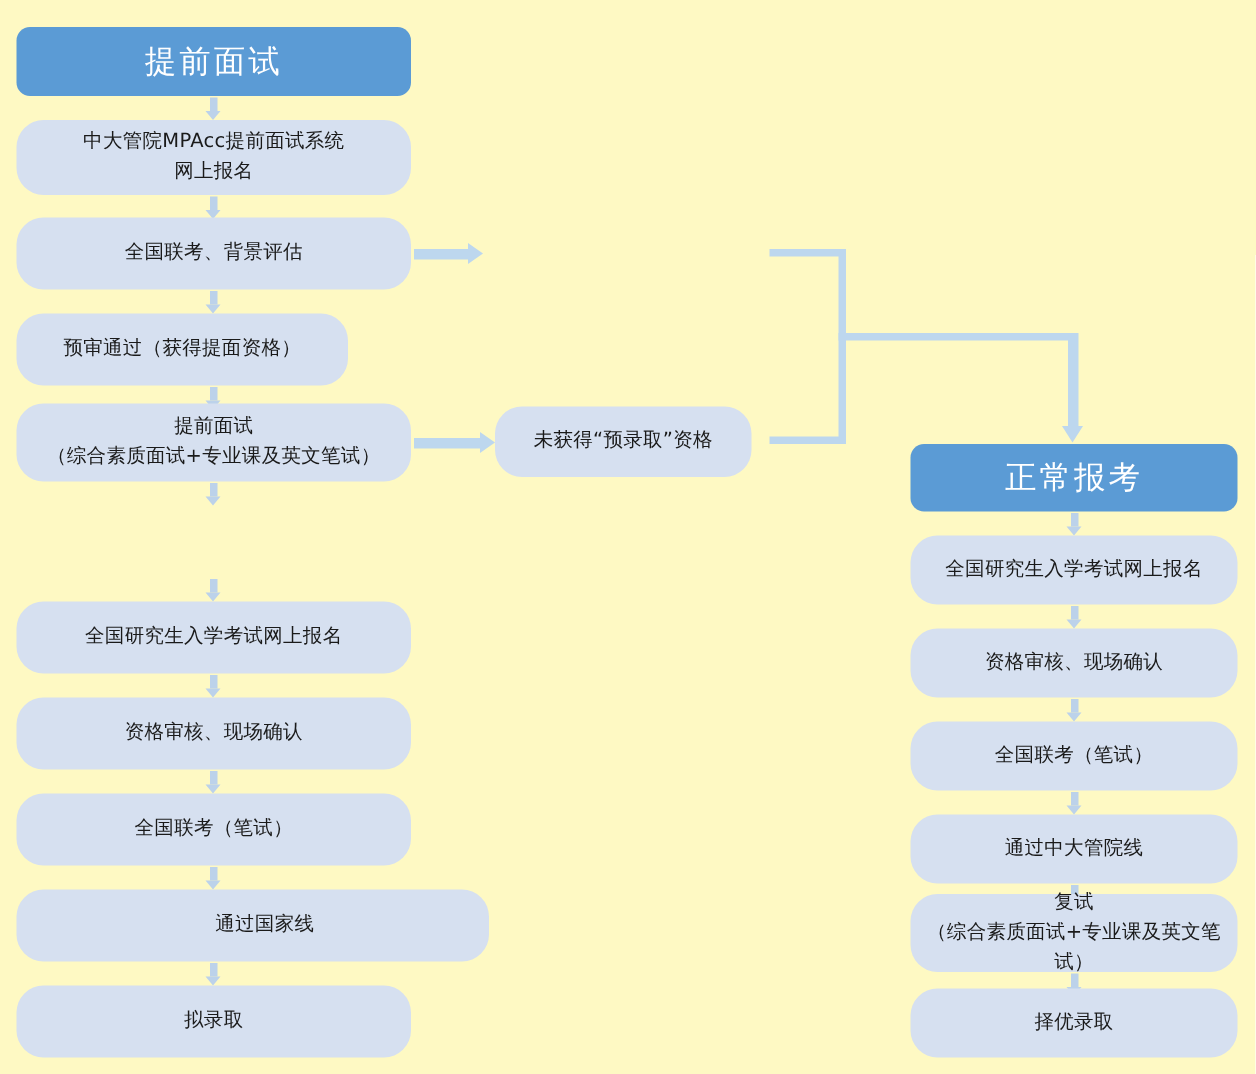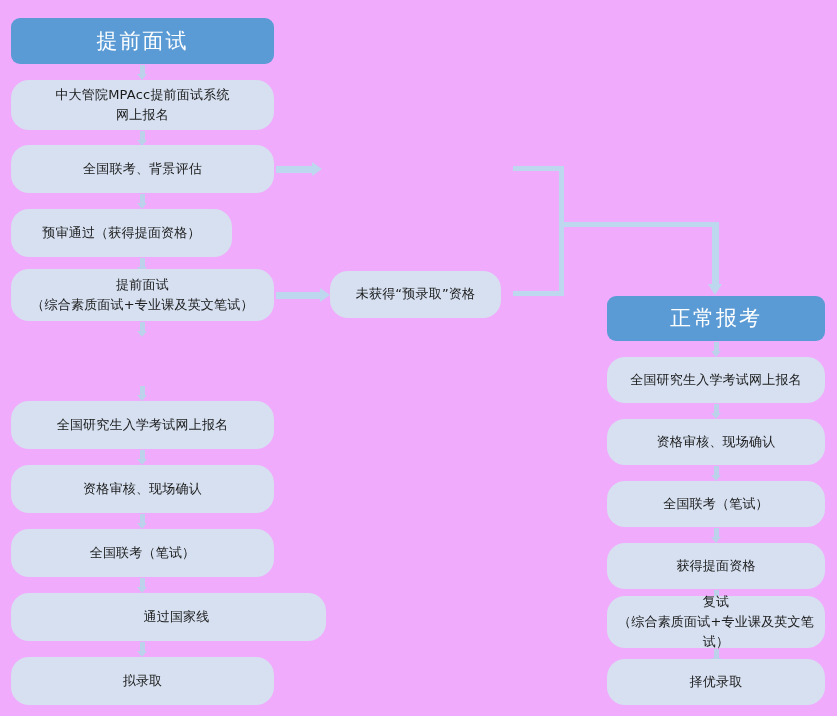--- a/index.html
+++ b/index.html
@@ -7,21 +7,21 @@
     padding: 0;
     background: #ffffff;
   }
   body {
     font-family: "DejaVu Sans", "Liberation Sans", sans-serif;
   }
   #canvas {
     position: relative;
     width: 837px;
     height: 716px;
-    background: #f0abfc;
+    background: #fef9c3;
     overflow: hidden;
   }
 
   .node {
     position: absolute;
     box-sizing: border-box;
     border-radius: 18px;
     display: flex;
     flex-direction: column;
     align-items: center;
@@ -266,21 +266,21 @@
   <div class="node step" style="left:607px; top:481px; width:218px; height:46px;">
     <span>全国联考（笔试）</span>
   </div>
 
   <div class="vconn" style="left:711px; top:528px; height:15px;">
     <div class="shaft" style="height:9px;"></div>
     <div class="head" style="top:9px;"></div>
   </div>
 
   <div class="node step" style="left:607px; top:543px; width:218px; height:46px;">
-    <span>获得提面资格</span>
+    <span>通过中大管院线</span>
   </div>
 
   <div class="vconn" style="left:711px; top:590px; height:15px;">
     <div class="shaft" style="height:9px;"></div>
     <div class="head" style="top:9px;"></div>
   </div>
 
   <div class="node step" style="left:607px; top:596px; width:218px; height:52px;">
     <span>复试</span>
     <span class="line2">（综合素质面试+专业课及英文笔试）</span>

